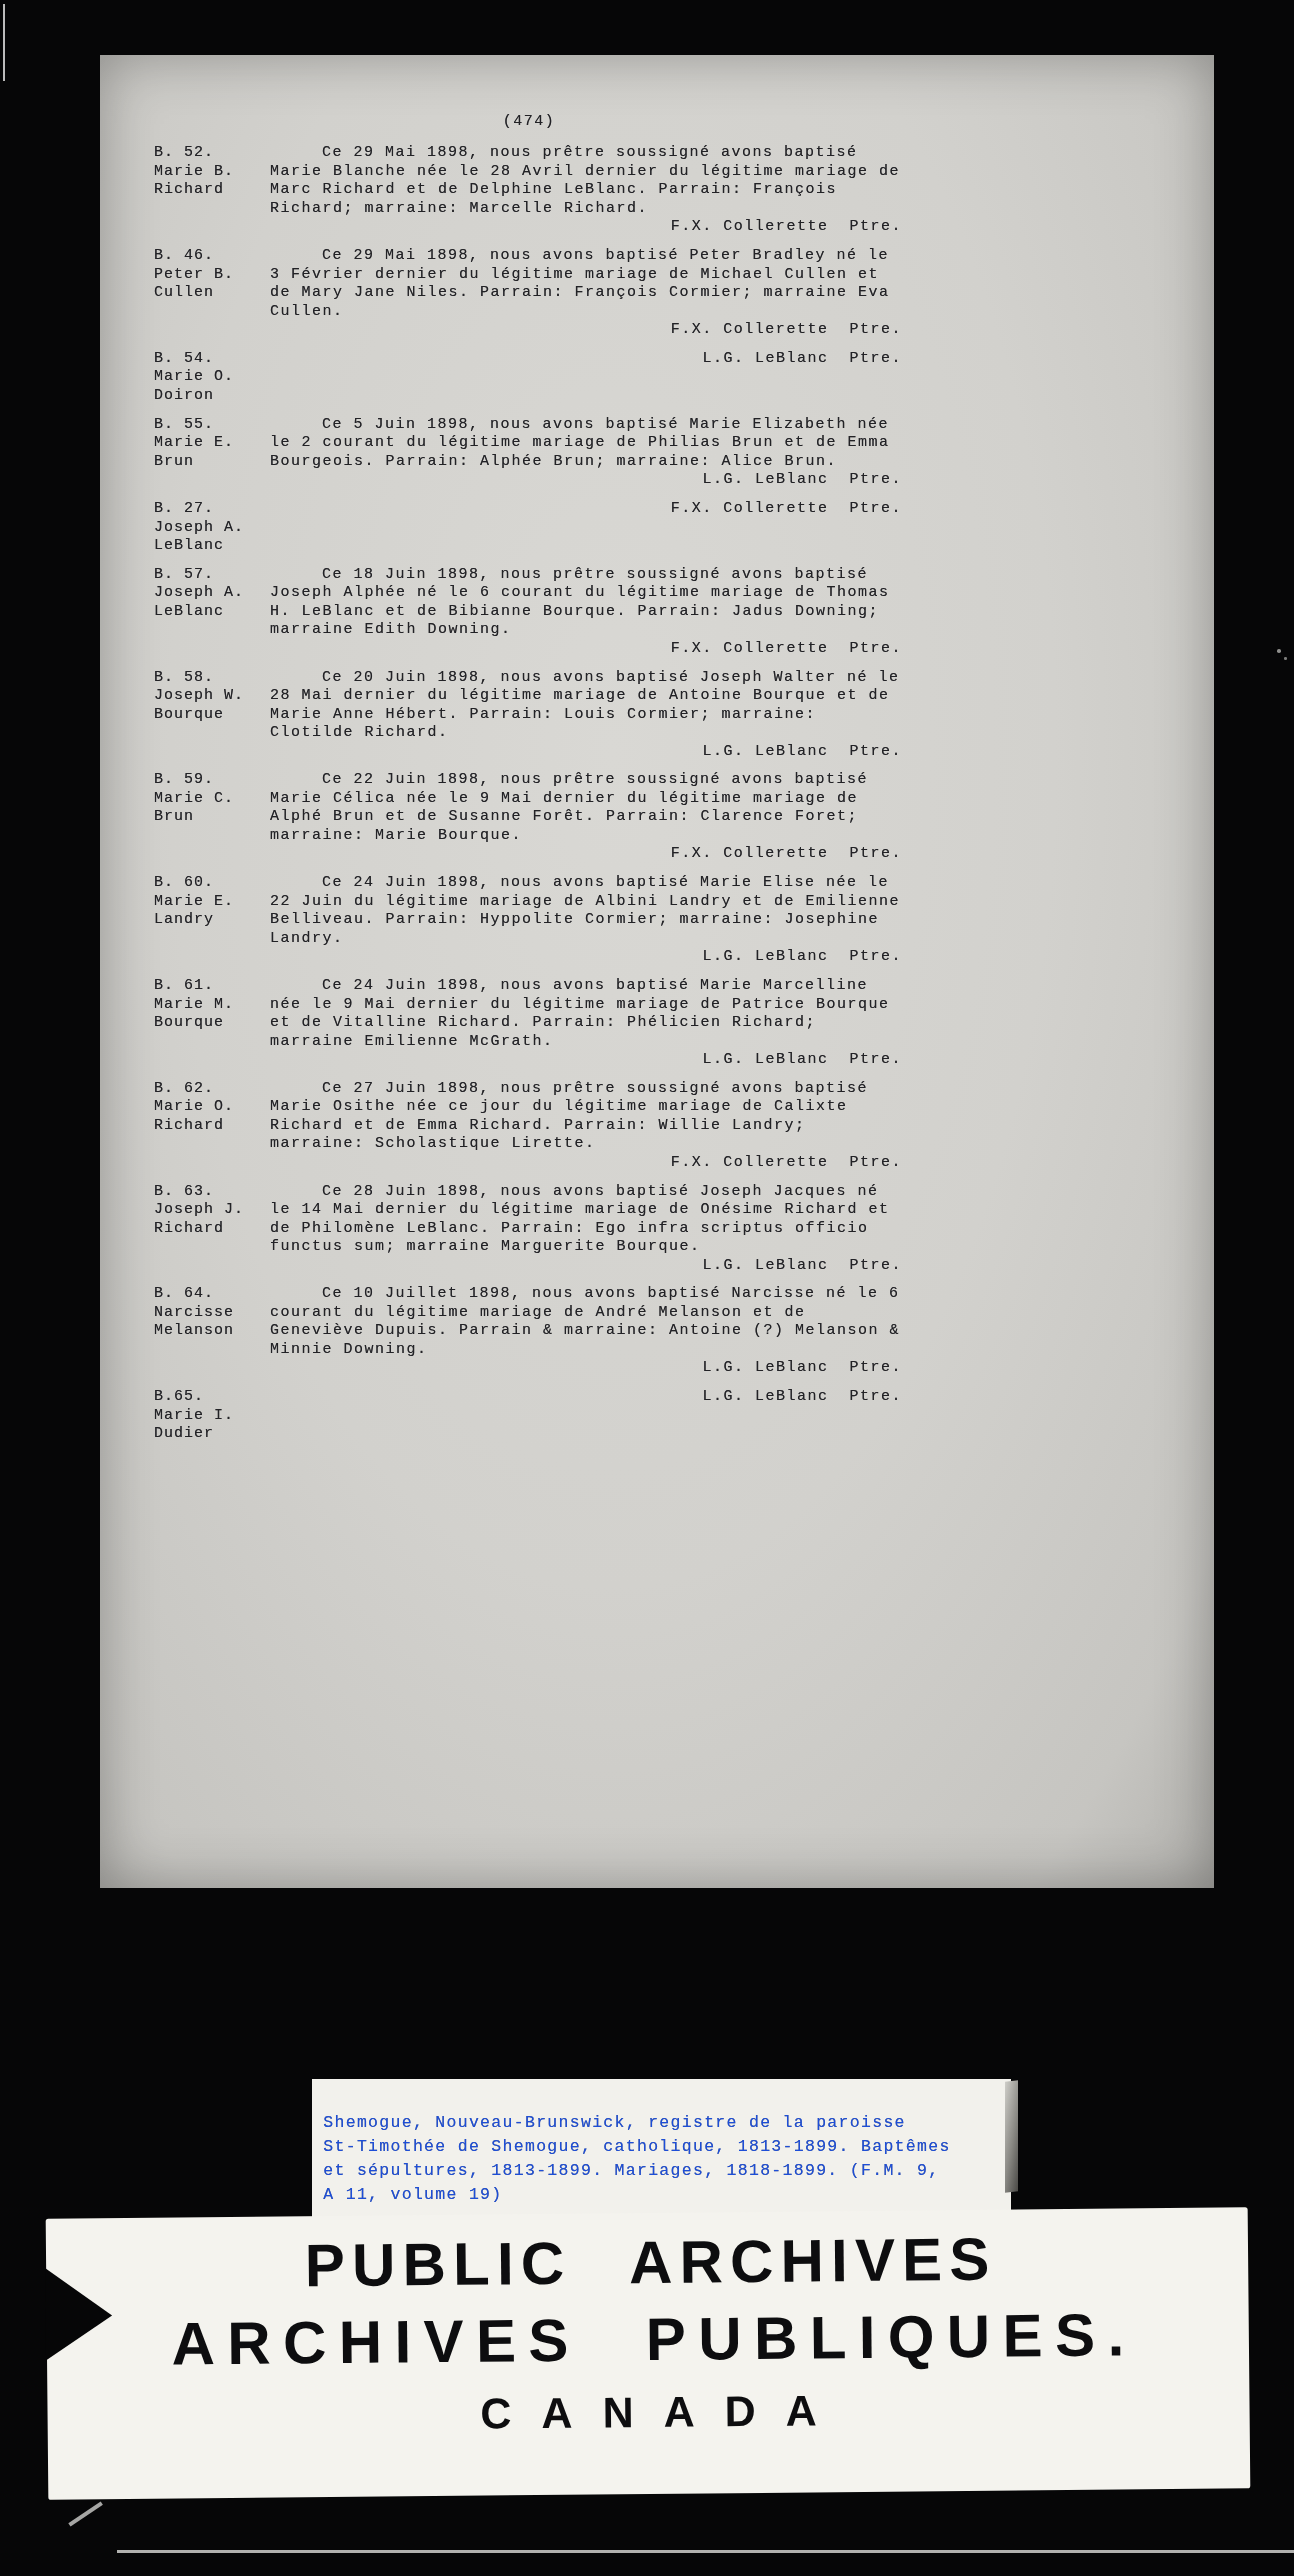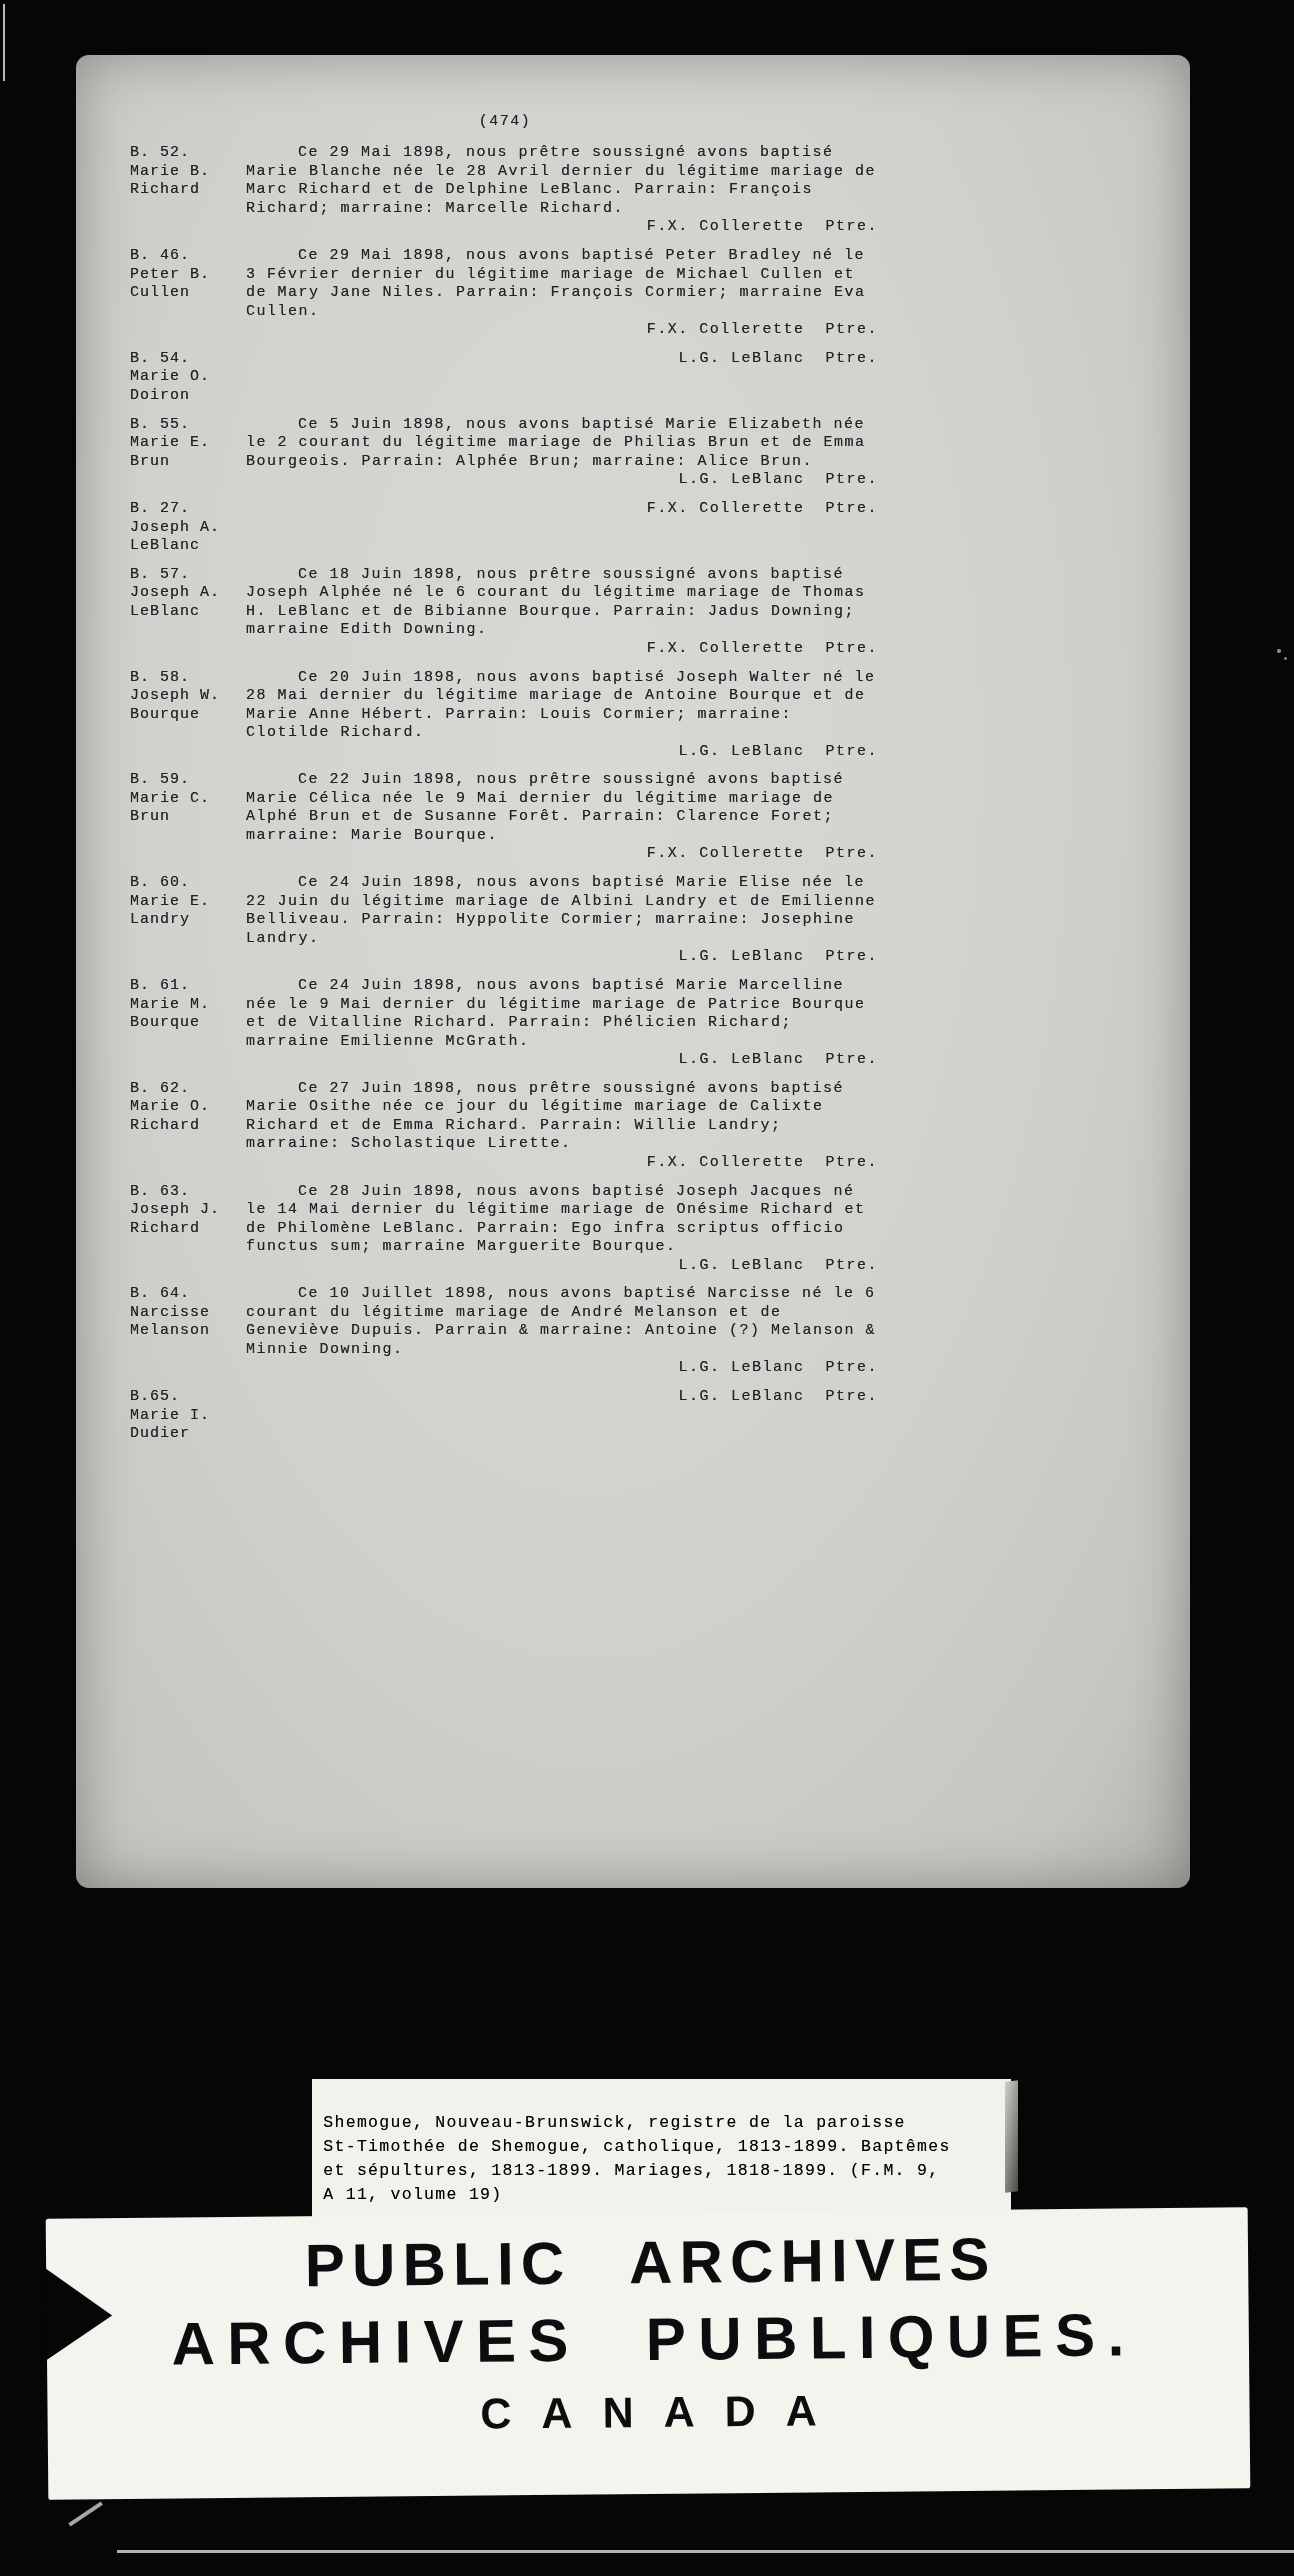--- a/index.html
+++ b/index.html
@@ -3,26 +3,25 @@
 <meta charset="utf-8">
 <style>
   html,body { margin:0; padding:0; background:#060607; }
   .canvas {
     position:relative; width:1294px; height:2584px; overflow:hidden;
     background:#060607;
     font-family:"Liberation Mono","DejaVu Sans Mono",monospace;
   }
   
   .paper {
-    position:absolute; left:76px; top:55px; width:1114px; height:1833px;
+    position:absolute; left:100px; top:55px; width:1114px; height:1833px;
     background: radial-gradient(ellipse at 46% 38%, #d9d8d4 0%, #d2d1cd 52%, #c6c5c1 86%, #b2b1ad 100%);
     box-shadow: inset 0 0 57px rgba(0,0,0,.30);
     box-sizing:border-box; padding:58px 0 0 54px;
     color:#222226;
-    border-radius:13px;
   }
   .typed { text-shadow: 0 0 0.5px rgba(30,30,34,.55); }
   .page-number {
     width:750px; text-align:center; font-size:15px; letter-spacing:1.5px;
     margin:0 0 14.4px 0;
   }
   .entries { width:750px; }
   .entry { display:flex; margin-bottom:10.3px; }
   .entry-margin {
     width:116px; flex:none; font-size:15px; line-height:18.5px; letter-spacing:1px;
@@ -30,21 +29,21 @@
   .entry-name { white-space:pre-line; }
   .entry-body {
     width:634px; flex:none; font-size:15px; line-height:18.5px; letter-spacing:1.5px;
   }
   .entry-text { margin:0; text-indent:52px; }
   .entry-sig { text-align:right; white-space:pre; padding-right:2.1px; }
 
   
   .prov-label {
     position:absolute; left:312px; top:2079px; width:699px;
-    background:#f2f1ec; color:#000000;
+    background:#f2f1ec; color:#1d4ed8;
     box-sizing:border-box; padding:8.2px 9.3px 7.2px 11.3px;
     font-size:16.5px; line-height:24px; letter-spacing:1.3px;
     white-space:pre-line;
   }
   .prov-label .fold {
     position:absolute; right:-7.2px; top:2.1px; width:13.4px; height:111px;
     background:linear-gradient(100deg,#cfcec9 0%, #8a8984 55%, #4a4946 100%);
     transform:skewY(-7deg);
   }
 

